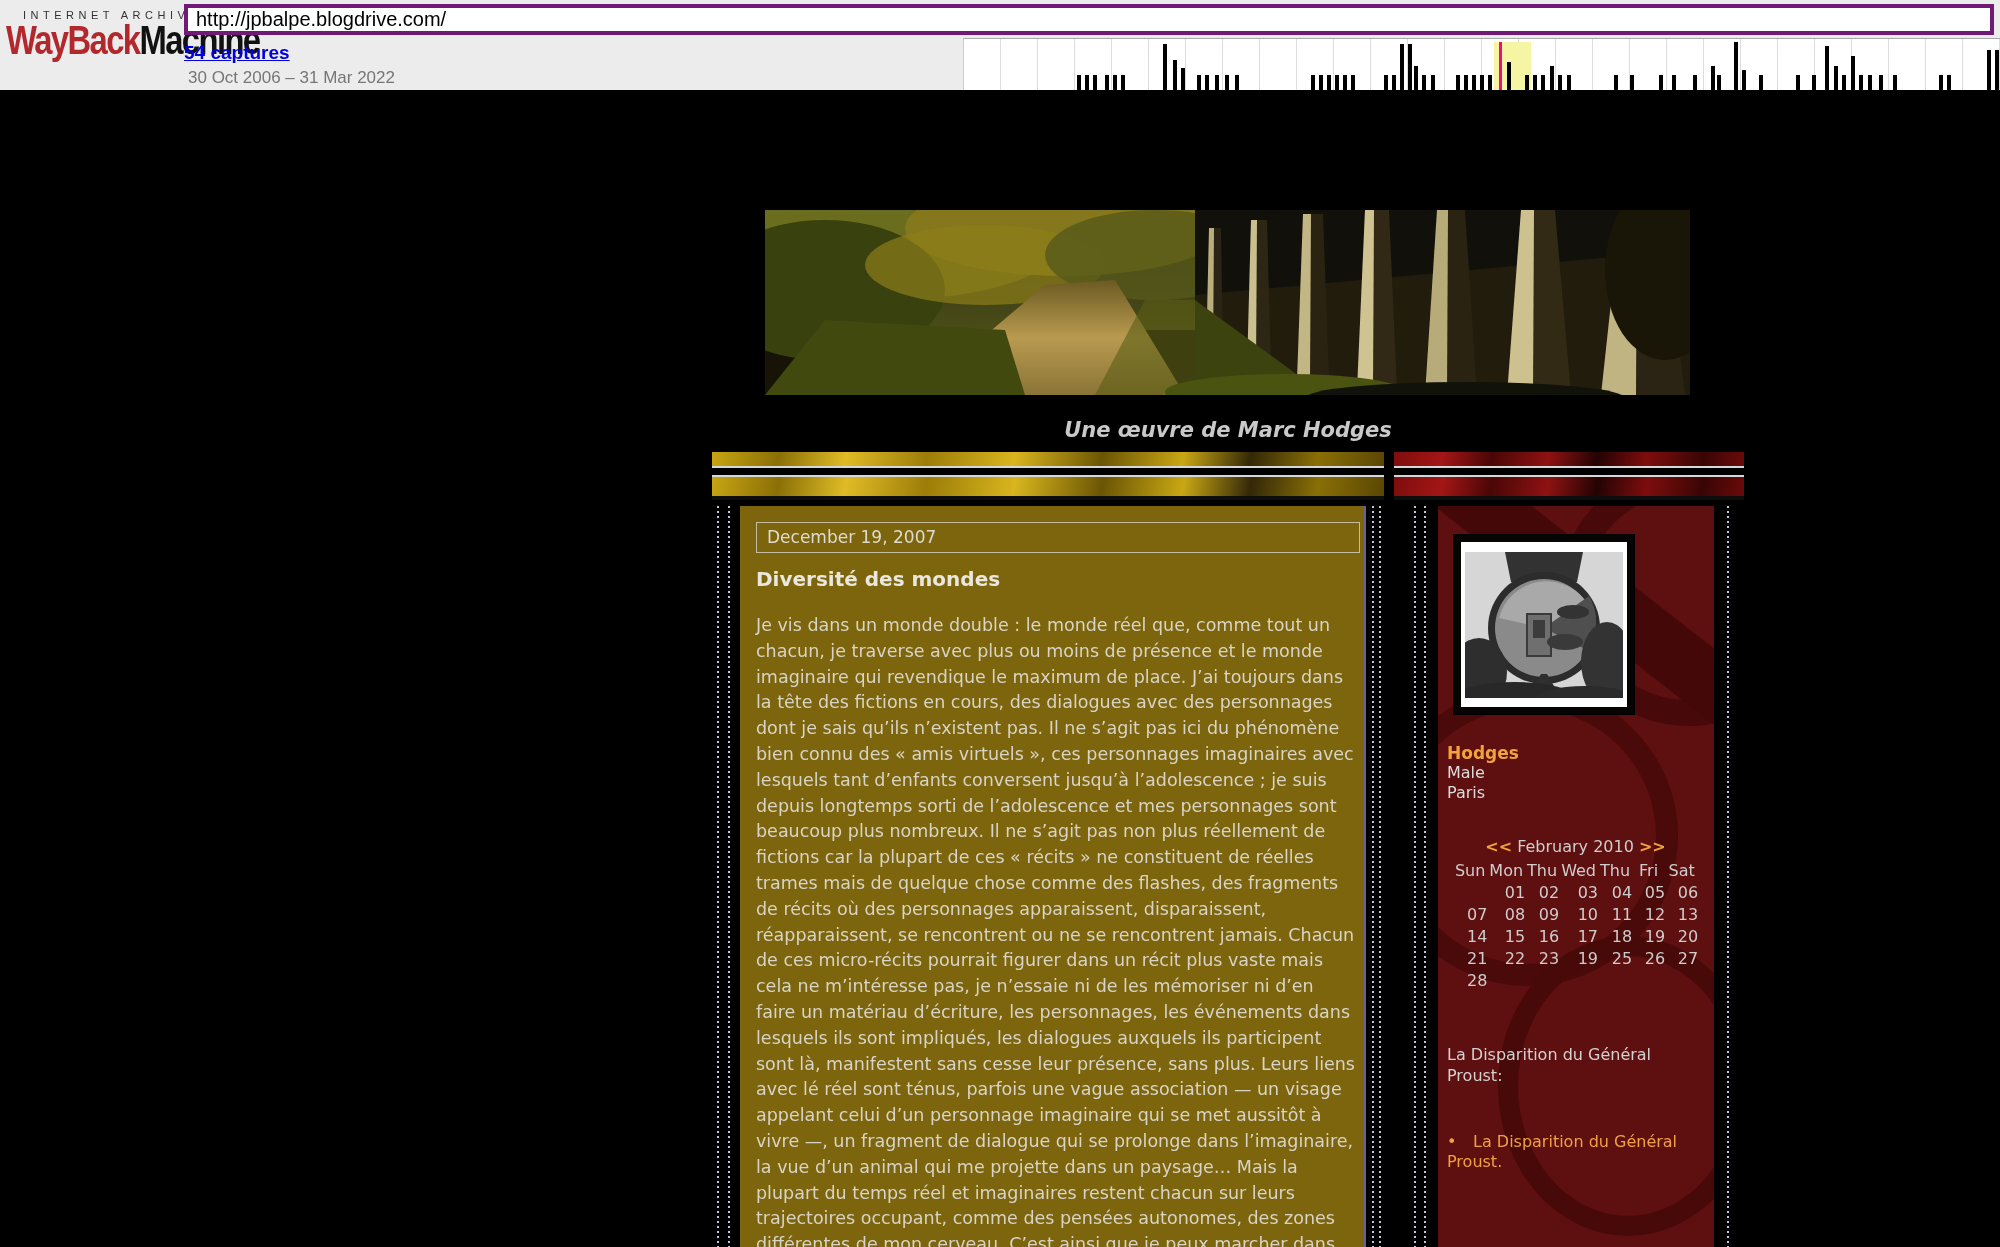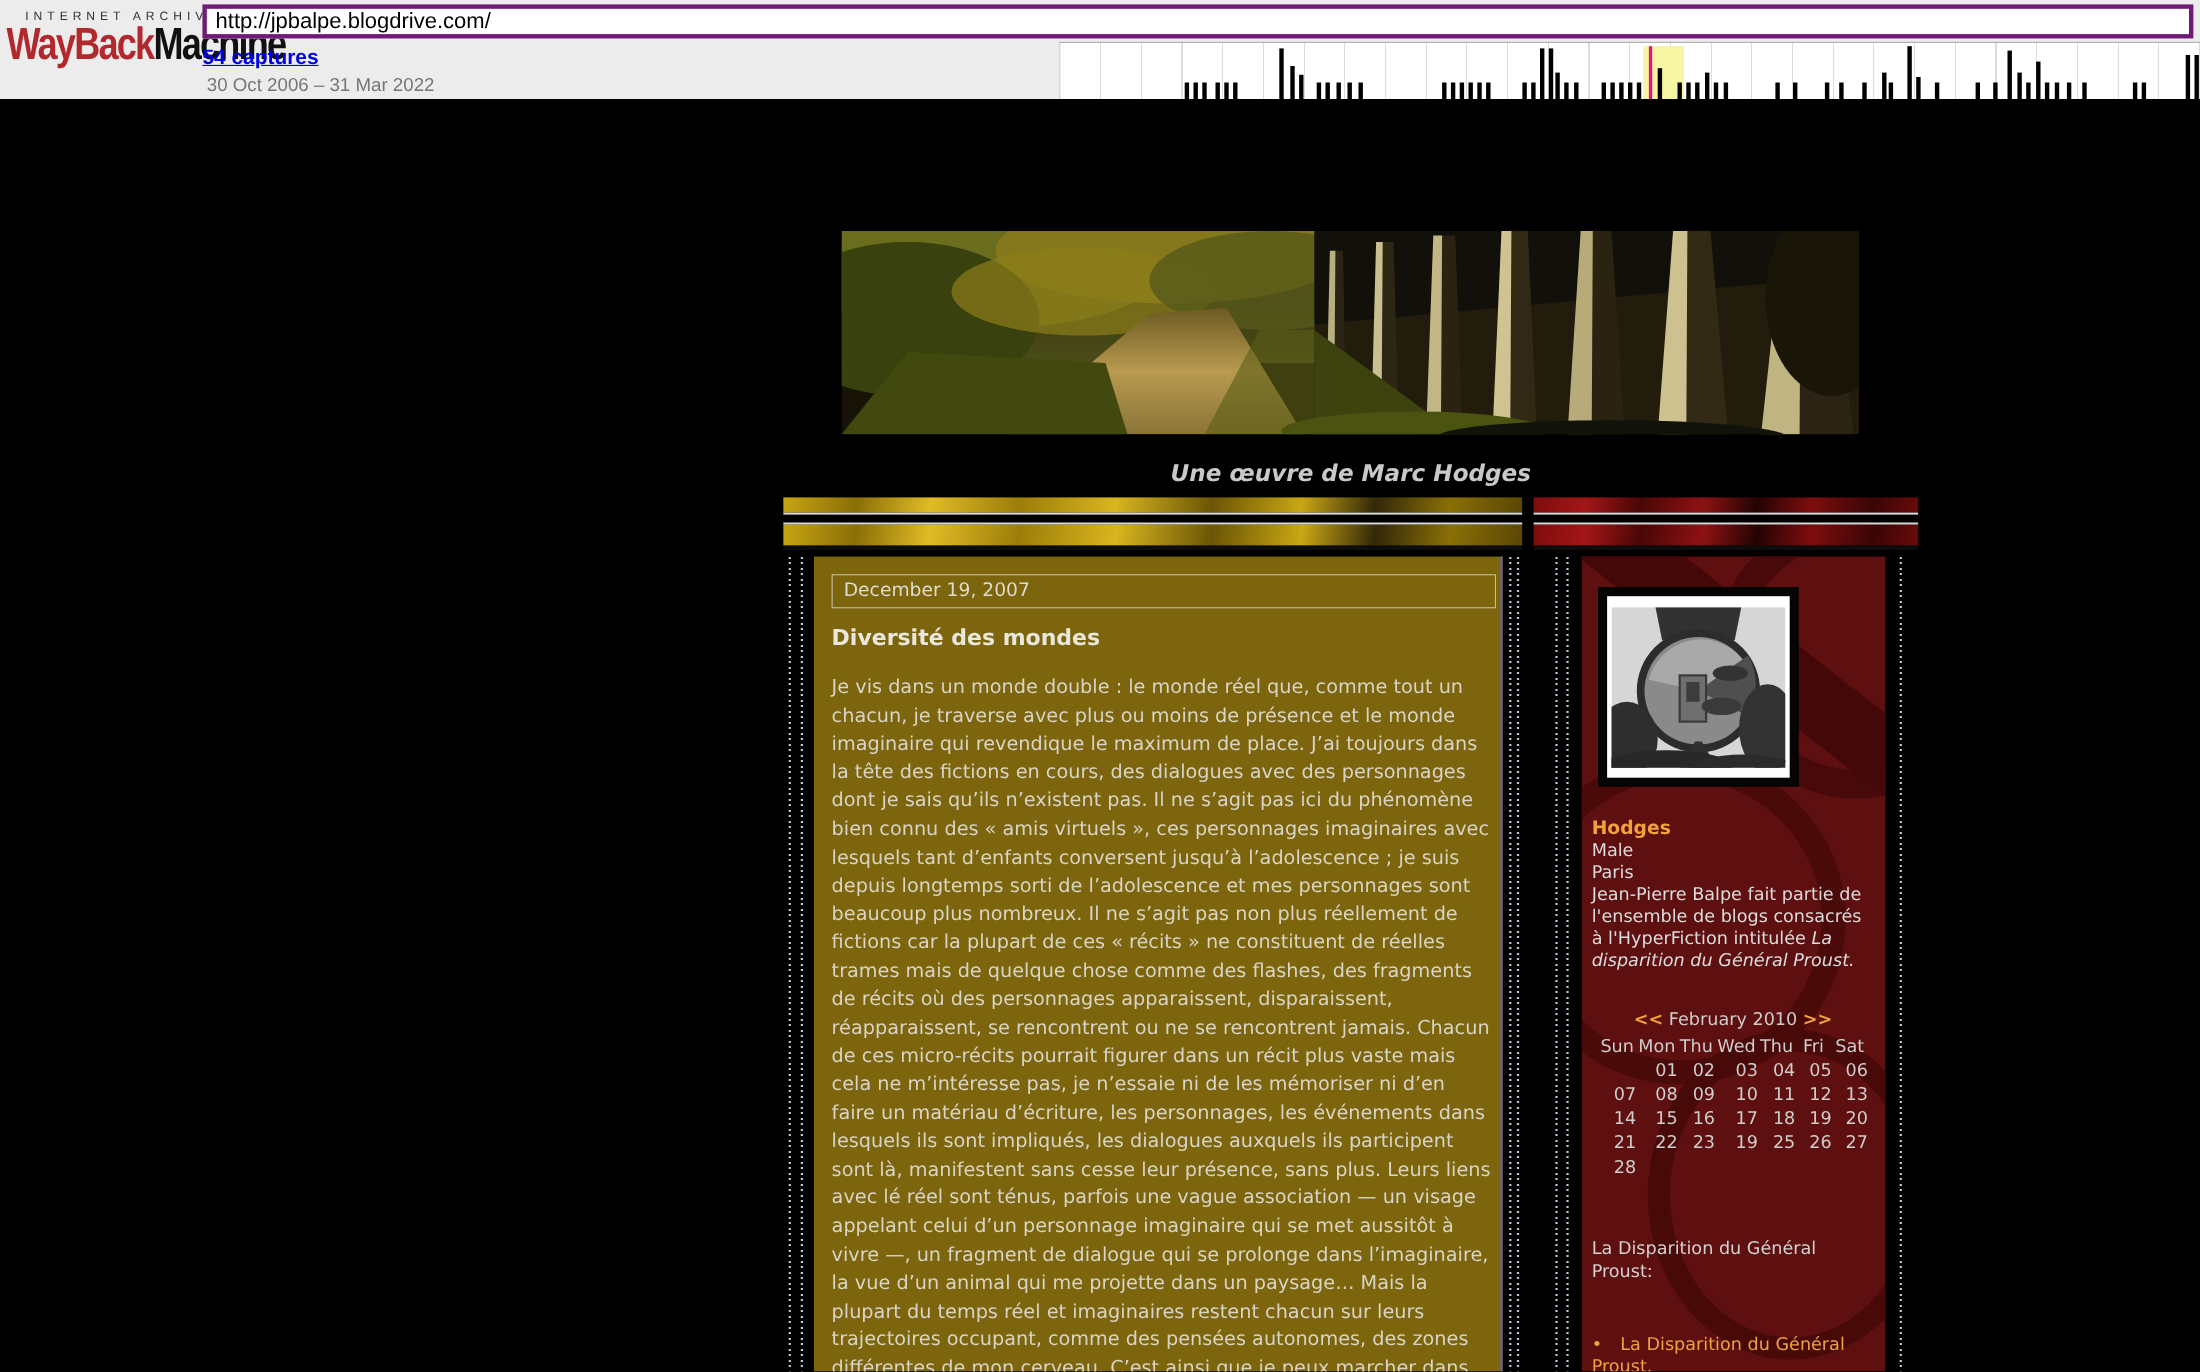--- a/index.html
+++ b/index.html
@@ -333,21 +333,20 @@
                 <ellipse cx="50" cy="146" rx="60" ry="16" fill="#282828"></ellipse>
                 <ellipse cx="120" cy="148" rx="50" ry="14" fill="#2b2b2b"></ellipse>
               </svg>
             </div>
           </div>
 
           <div id="profile-info">
             <div id="profile-name">Hodges</div>
             <div>Male</div>
             <div>Paris</div>
-            <div id="profile-desc"><span>Jean-Pierre Balpe fait partie de l'ensemble de blogs consacrés à l'HyperFiction intitulée </span><span class="it">La disparition du Général Proust.</span></div>
           </div>
 
           <div id="calendar">
             <div id="cal-title">
               <span class="arrow">&lt;&lt;</span>
               <span>February 2010</span>
               <span class="arrow">&gt;&gt;</span>
             </div>
             <table id="cal-table">
               <thead>

